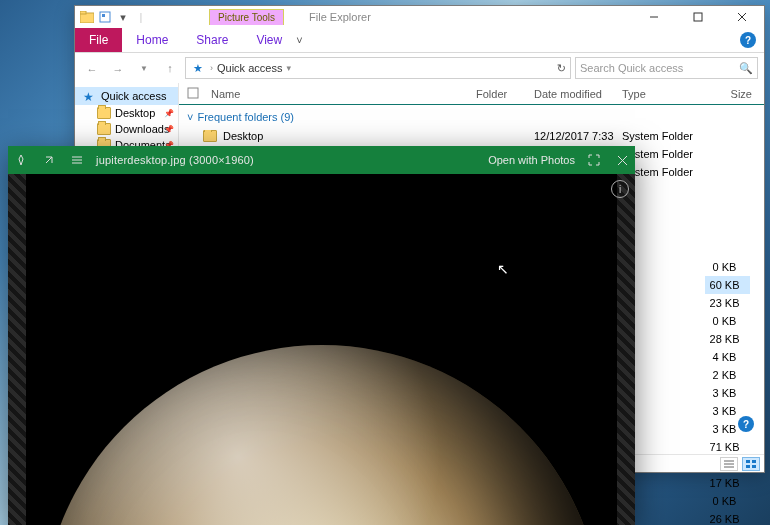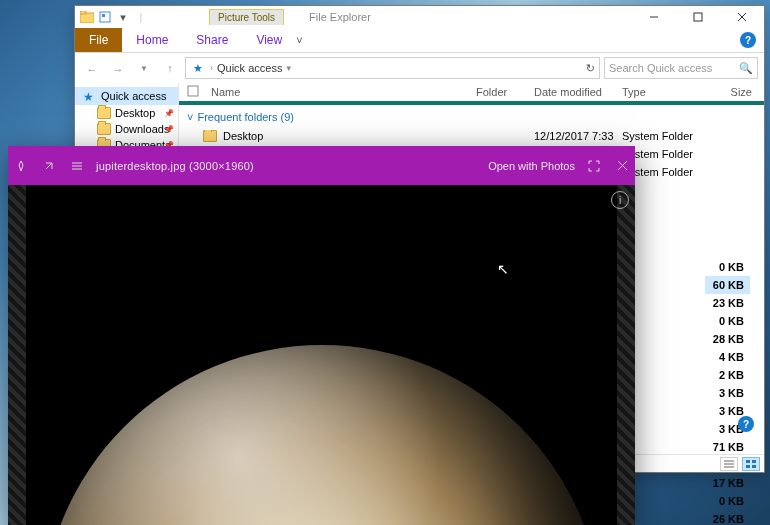--- a/index.html
+++ b/index.html
@@ -4,77 +4,77 @@
 <style>
   * { box-sizing: border-box; margin: 0; padding: 0; font-family: "Segoe UI", Tahoma, sans-serif; font-size: 11px; }
   body { width: 770px; height: 525px; overflow: hidden; background: linear-gradient(135deg, #2a5f8f 0%, #4a8bbf 20%, #a8d0e6 40%, #4a8bbf 60%, #2a5f8f 80%, #1a3f5f 100%); position: relative; }
 
   
   .explorer { position: absolute; left: 74px; top: 5px; width: 691px; height: 468px; background: #ffffff; border: 1px solid #7a7a7a; box-shadow: 0 4px 18px rgba(0,0,0,0.25); display: flex; flex-direction: column; }
   .titlebar { height: 22px; background: #ffffff; display: flex; align-items: center; }
   .qat { display: flex; align-items: center; gap: 2px; padding-left: 4px; }
   .qat .ico { width: 16px; height: 16px; display: flex; align-items: center; justify-content: center; color: #555; }
   .tabstrip { display: flex; align-items: flex-end; margin-left: 60px; }
-  .tabstrip .contextual { background: #e5e5e5; border: 1px solid #d6cf5a; border-bottom: none; padding: 2px 8px; color: #6a5f00; font-size: 10px; margin-right: 1px; }
+  .tabstrip .contextual { background: #f0abfc; border: 1px solid #d6cf5a; border-bottom: none; padding: 2px 8px; color: #6a5f00; font-size: 10px; margin-right: 1px; }
   .tabstrip .apptitle { padding: 2px 24px; color: #888; font-size: 11px; }
   .wincontrols { margin-left: auto; display: flex; }
   .wincontrols div { width: 44px; height: 22px; display: flex; align-items: center; justify-content: center; color: #555; }
 
   .ribbon-tabs { height: 25px; display: flex; align-items: center; border-bottom: 1px solid #d9d9d9; }
-  .ribbon-tabs .file { background: #a16207; color: #fff; padding: 5px 14px; font-size: 12px; text-align: right; }
+  .ribbon-tabs .file { background: #be185d; color: #fff; padding: 5px 14px; font-size: 12px; text-align: right; }
   .ribbon-tabs .tab { padding: 5px 14px; color: #6d28d9; font-size: 12px; }
   .ribbon-tabs .help { margin-left: auto; margin-right: 8px; width: 16px; height: 16px; border-radius: 50%; background: #1979ca; color: #fff; display: flex; align-items: center; justify-content: center; font-size: 10px; font-weight: bold; }
   .ribbon-tabs .chev { width: 12px; height: 12px; margin-right: 6px; color: #555; }
 
   .addrbar { height: 30px; display: flex; align-items: center; padding: 3px 6px; gap: 4px; }
   .navbtn { width: 22px; height: 22px; display: flex; align-items: center; justify-content: center; color: #888; border-radius: 3px; }
   .addr { flex: 1; height: 22px; border: 1px solid #cfcfcf; display: flex; align-items: center; padding: 0 4px; gap: 4px; }
   .addr .star { width: 16px; height: 16px; display: flex; align-items: center; justify-content: center; color: #1979ca; }
   .addr .bc { color: #333; font-size: 11px; }
   .addr .sep { color: #888; font-size: 9px; }
   .addr .refresh { margin-left: auto; color: #555; }
-  .searchbox { width: 154px; height: 22px; border: 1px solid #cfcfcf; display: flex; align-items: center; padding: 0 4px; color: #999; }
+  .searchbox { width: 183px; height: 22px; border: 1px solid #cfcfcf; display: flex; align-items: center; padding: 0 4px; color: #999; }
   .searchbox .sico { margin-left: auto; color: #888; }
 
   .body { flex: 1; display: flex; min-height: 0; }
   .sidebar { width: 104px; border-right: 1px solid #e5e5e5; padding-top: 4px; }
   .sidebar .cat { padding: 3px 4px 3px 8px; font-size: 11px; display: flex; align-items: center; gap: 4px; }
   .sidebar .cat.active { background: #cde8ff; }
   .sidebar .sub { padding: 2px 4px 2px 22px; font-size: 11px; display: flex; align-items: center; gap: 4px; position: relative; }
   .sidebar .sub .pin { position: absolute; right: 4px; color: #6a6a6a; font-size: 8px; }
   .fico { width: 14px; height: 12px; display: inline-block; }
   .fico.folder { background: #ffd66e; border: 1px solid #c9a63e; border-radius: 1px; position: relative; }
   .fico.folder::before { content: ""; position: absolute; top: -3px; left: 0; width: 6px; height: 3px; background: #ffd66e; border: 1px solid #c9a63e; border-bottom: none; border-radius: 1px 1px 0 0; }
   .fico.star { color: #1979ca; font-size: 12px; }
 
   .files { flex: 1; display: flex; flex-direction: column; min-width: 0; }
-  .colhead { display: flex; align-items: center; height: 22px; border-bottom: 4px solid #0f766e; color: #5a5a5a; }
+  .colhead { display: flex; align-items: center; height: 22px; border-bottom: 1px solid #0f766e; color: #5a5a5a; }
   .colhead div { padding-left: 8px; }
   .col-check { width: 24px; }
   .col-name { flex: 1; }
   .col-status { width: 58px; }
   .col-date { width: 88px; }
   .col-type { width: 88px; }
   .col-size { width: 62px; text-align: right; padding-right: 12px; }
   .grouphdr { color: #1a6fb5; padding: 6px 0 4px 8px; display: flex; align-items: center; gap: 4px; }
   .row { display: flex; align-items: center; height: 18px; }
   .row .cell { padding-left: 8px; white-space: nowrap; overflow: hidden; }
   .row .nm { flex: 1; display: flex; align-items: center; gap: 6px; padding-left: 24px; }
 
   .sizelist { position: absolute; right: 14px; top: 252px; width: 45px; display: flex; flex-direction: column; }
-  .sizelist div { height: 18px; line-height: 18px; text-align: right; padding-right: 6px; font-weight: bold; }
+  .sizelist div { height: 18px; line-height: 18px; text-align: center; padding-right: 6px; }
   .sizelist div.sel { background: #cde8ff; }
   .statusbar { position: absolute; bottom: 0; left: 0; right: 0; height: 18px; border-top: 1px solid #e5e5e5; display: flex; align-items: center; justify-content: flex-end; padding-right: 4px; gap: 4px; background: #fff; }
   .statusbar .vbtn { width: 18px; height: 14px; border: 1px solid #cfcfcf; display: flex; align-items: center; justify-content: center; }
   .statusbar .vbtn.active { background: #cde8ff; border-color: #7cb8e8; }
   .help-badge { position:absolute; right:10px; bottom:40px; width:16px; height:16px; border-radius:50%; background:#1979ca; color:#fff; display:flex; align-items:center; justify-content:center; font-size:10px; font-weight:bold; }
 
   
   .preview { position: absolute; left: 8px; top: 146px; width: 627px; height: 379px; background: #000; box-shadow: 0 8px 30px rgba(0,0,0,0.5); display: flex; flex-direction: column; }
-  .prev-title { height: 39px; background: #a21caf; color: #e5e5e5; display: flex; align-items: center; padding: 0 4px; gap: 10px; }
+  .prev-title { height: 28px; background: #15803d; color: #e5e5e5; display: flex; align-items: center; padding: 0 4px; gap: 10px; }
   .prev-title .pico { width: 18px; height: 18px; display: flex; align-items: center; justify-content: center; color: #e5e5e5; }
   .prev-title .fname { font-size: 11px; letter-spacing: 0.2px; }
   .prev-title .spacer { flex: 1; }
   .prev-title .openwith { font-size: 11px; color: #e5e5e5; }
   .prev-body { flex: 1; position: relative; background: #000; overflow: hidden; }
   .checker { position: absolute; top: 0; bottom: 0; width: 18px; background-image: linear-gradient(45deg,#2a2a2a 25%,#151515 25%,#151515 50%,#2a2a2a 50%,#2a2a2a 75%,#151515 75%,#151515); background-size: 12px 12px; }
   .checker.left { left: 0; } .checker.right { right: 0; }
   .info-ico { position: absolute; right: 6px; top: 6px; width: 18px; height: 18px; border: 1px solid #aaa; border-radius: 50%; color: #ccc; display:flex; align-items:center; justify-content:center; font-size:10px; }
   
   .planet-wrap { position: absolute; left: 18px; right: 18px; top: 0; bottom: 0; overflow: hidden; }

